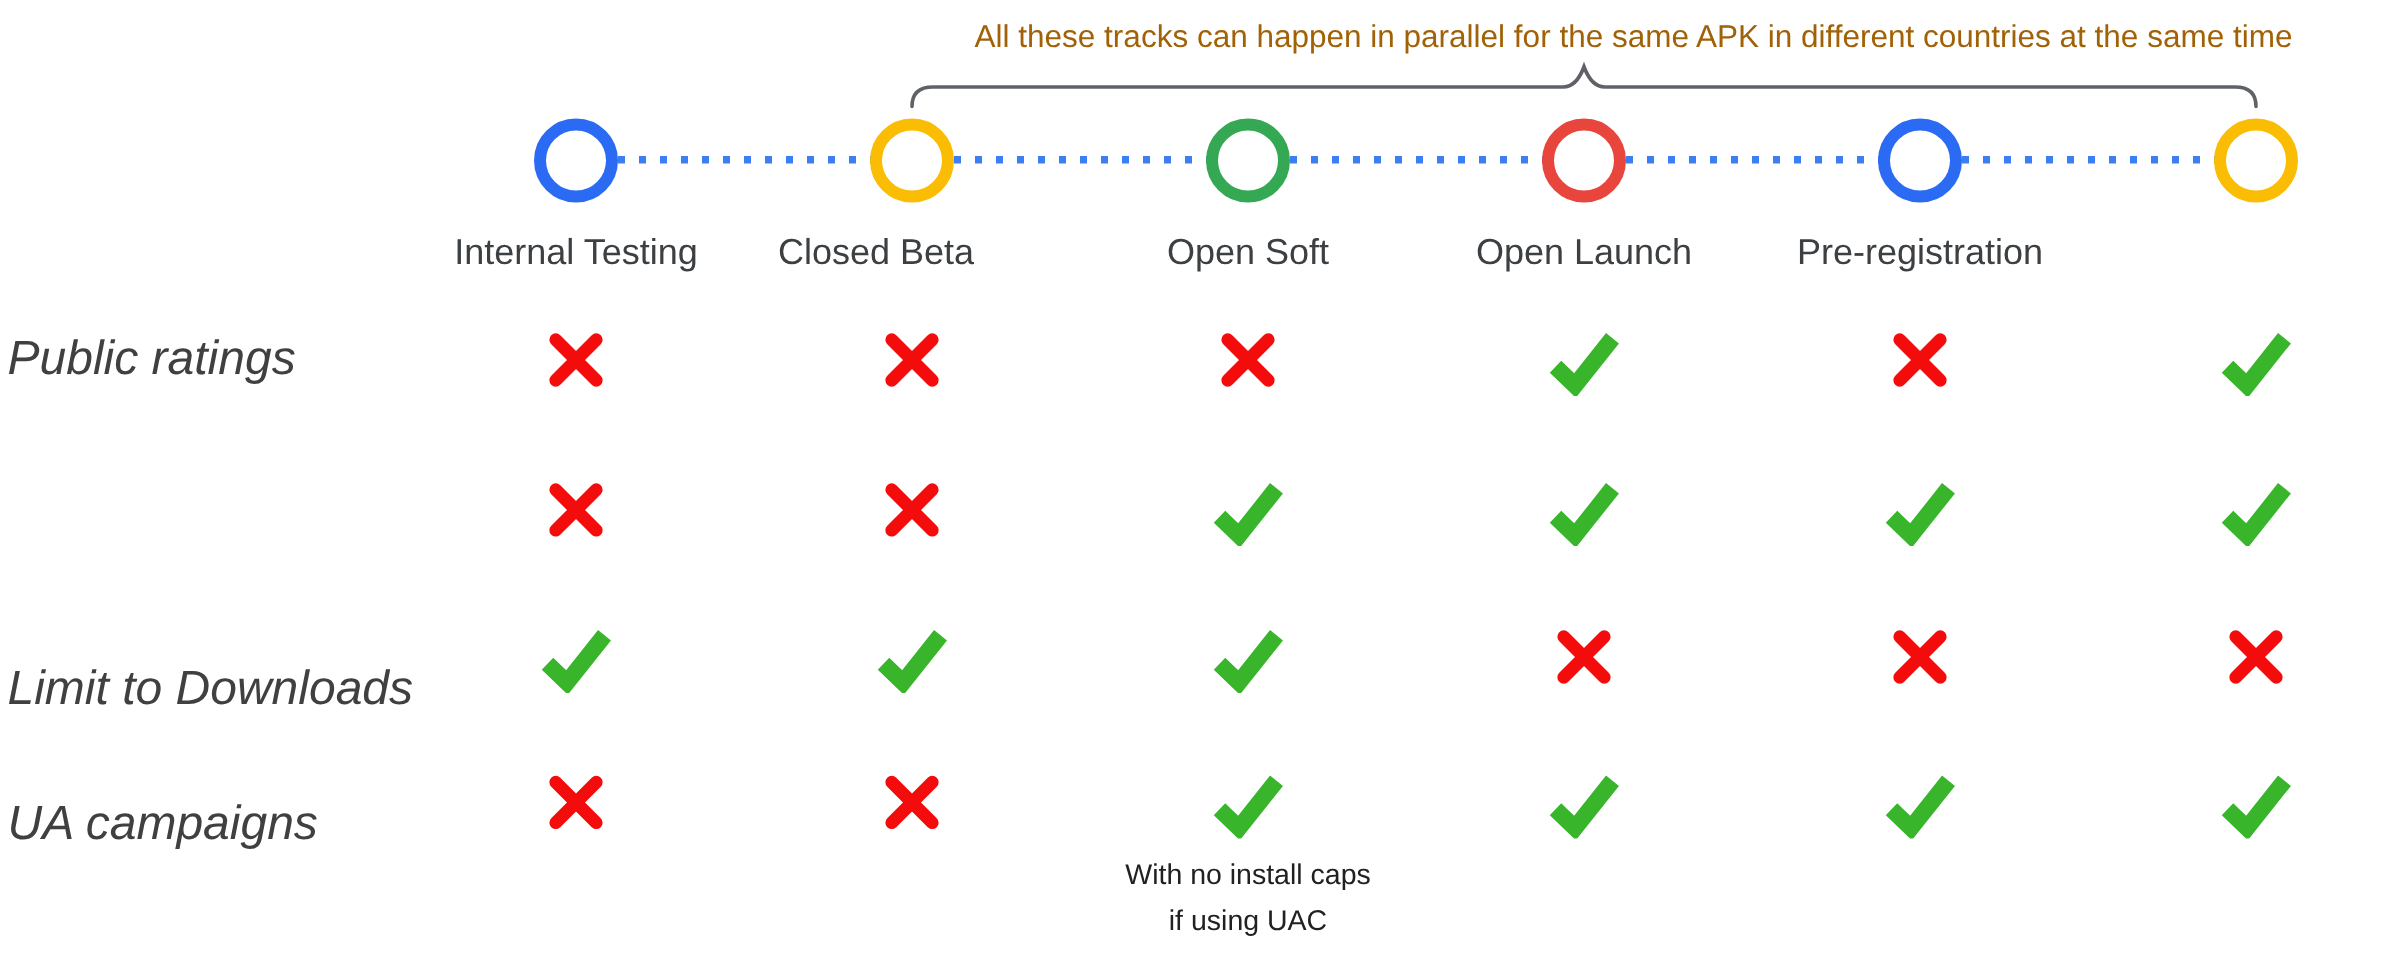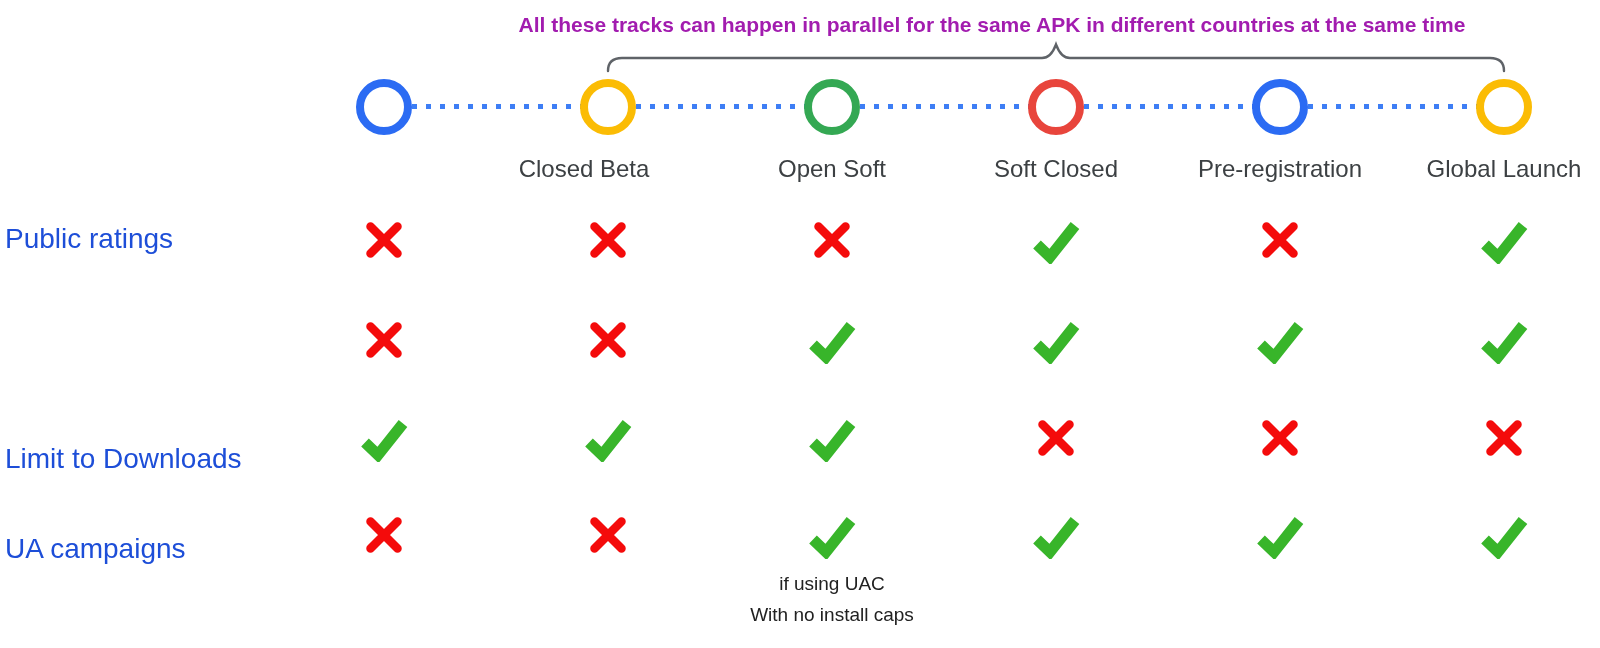--- a/index.html
+++ b/index.html
@@ -7,27 +7,26 @@
     position: relative;
     width: 1600px;
     height: 648px;
     background: #ffffff;
     font-family: "Liberation Sans", sans-serif;
     overflow: hidden;
   }
   .title {
     position: absolute;
     top: 13px;
-    left: 992px;
+    left: 1089px;
     transform: translateX(-50%);
     white-space: nowrap;
     font-size: 21px;
-    color: #a21caf;
+    color: #a16207;
     z-index: 3;
-    font-weight: bold;
   }
   .brace-svg {
     position: absolute;
     left: 0; top: 0;
     z-index: 1;
   }
   .dotline {
     position: absolute;
     top: 104px;
     left: 384px;
@@ -53,23 +52,24 @@
     white-space: nowrap;
     font-size: 24px;
     color: #3c4043;
     z-index: 2;
   }
   .feature-label {
     position: absolute;
     left: 5px;
     transform: translateY(-54%);
     white-space: nowrap;
-    font-size: 28px;
-    color: #1d4ed8;
-    z-index: 2;
+    font-size: 32px;
+    color: #404040;
+    z-index: 2;
+    font-style: italic;
   }
   .mark {
     position: absolute;
     width: 48px;
     height: 48px;
     transform: translate(-50%, -50%);
     z-index: 2;
   }
   .mark svg { display: block; width: 48px; height: 48px; }
   .footnote {
@@ -92,35 +92,35 @@
 
   <div class="title">All these tracks can happen in parallel for the same APK in different countries at the same time</div>
 
   <svg class="brace-svg" width="1600" height="90" viewBox="0 0 1600 90">
     <path d="M 608 71 Q 608 58 622 58 L 1042 58 Q 1051 58 1056 44.5 Q 1061 58 1070 58 L 1490 58 Q 1504 58 1504 71" fill="none" stroke="#5f6368" stroke-width="2.4" stroke-linecap="round"></path>
   </svg>
 
   <div class="dotline"></div>
 
   <div class="footnote">
+    <div>With no install caps</div>
     <div>if using UAC</div>
-    <div>With no install caps</div>
   </div>
 
 <div class="circle" style="left: 356px; border-color: rgb(43, 107, 243);"></div>
+    <div class="track-label" style="left: 384px;">Internal Testing</div>
     <div class="circle" style="left: 580px; border-color: rgb(251, 188, 4);"></div>
     <div class="track-label" style="left: 584px;">Closed Beta</div>
     <div class="circle" style="left: 804px; border-color: rgb(52, 168, 83);"></div>
     <div class="track-label" style="left: 832px;">Open Soft</div>
     <div class="circle" style="left: 1028px; border-color: rgb(232, 69, 60);"></div>
-    <div class="track-label" style="left: 1056px;">Soft Closed</div>
+    <div class="track-label" style="left: 1056px;">Open Launch</div>
     <div class="circle" style="left: 1252px; border-color: rgb(43, 107, 243);"></div>
     <div class="track-label" style="left: 1280px;">Pre-registration</div>
     <div class="circle" style="left: 1476px; border-color: rgb(251, 188, 4);"></div>
-    <div class="track-label" style="left: 1504px;">Global Launch</div>
     <div class="feature-label" style="top: 240px;">Public ratings</div>
     <div class="mark" style="left: 384px; top: 240px;">
       <svg viewBox="0 0 48 48">
         <path d="M10.5 10.5 L37.5 37.5 M37.5 10.5 L10.5 37.5" fill="none" stroke="#f40b0b" stroke-width="8.5" stroke-linecap="round"></path>
       </svg>
     </div>
     <div class="mark" style="left: 608px; top: 240px;">
       <svg viewBox="0 0 48 48">
         <path d="M10.5 10.5 L37.5 37.5 M37.5 10.5 L10.5 37.5" fill="none" stroke="#f40b0b" stroke-width="8.5" stroke-linecap="round"></path>
       </svg>

